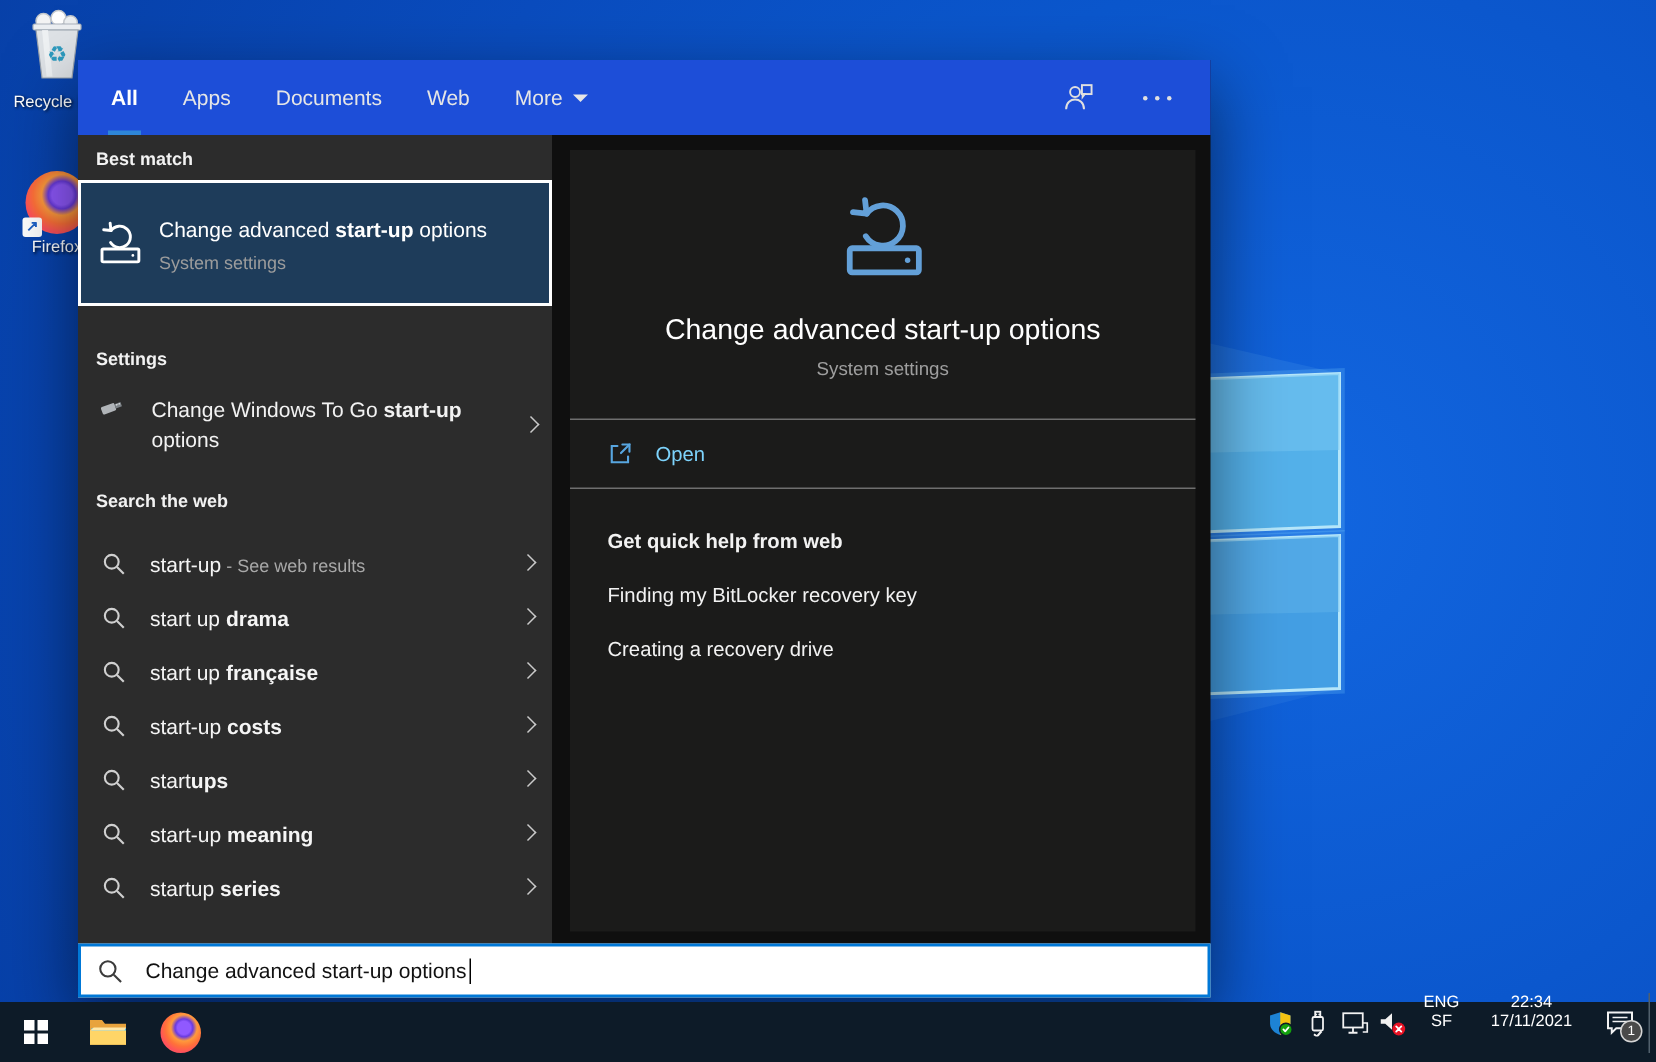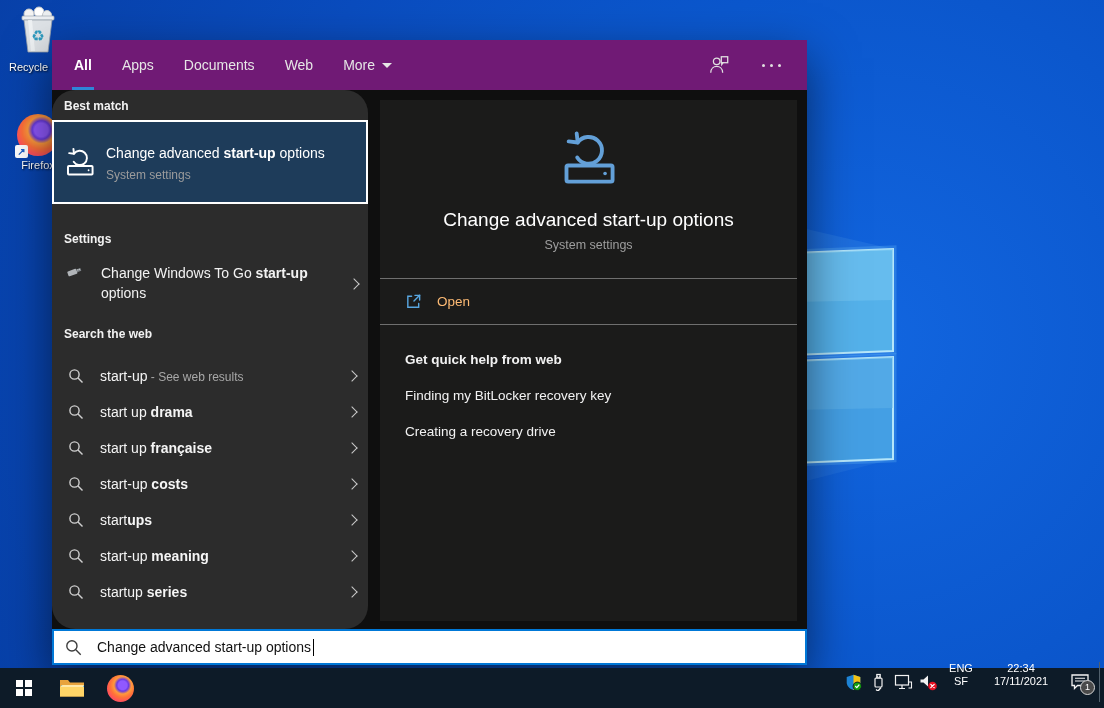--- a/index.html
+++ b/index.html
@@ -20,34 +20,34 @@
   .ff-circle { width:42px; height:42px; border-radius:50%; margin:0 auto; position:relative;
     background: radial-gradient(circle at 58% 38%, #9059ff 0 19%, #6a3be0 26%, #ff9a3c 38%, #ff7139 54%, #ff4f5e 72%, #ffbd4f 96%); }
   .shortcut-badge { position:absolute; left:-2px; bottom:-2px; width:13px; height:13px; background:#fff;
     border-radius:2px; color:#1e62c8; font-size:10px; line-height:13px; font-weight:bold; }
 
   
   .search-window { position:absolute; left:52px; top:40px; width:755px; height:625px;
     background:#0f0f0f; box-shadow:0 18px 45px rgba(0,0,0,.55); color:#f2f2f2; }
 
   
-  .sw-header { position:absolute; left:0; top:0; right:0; height:50px; background:#701a75;
+  .sw-header { position:absolute; left:0; top:0; right:0; height:50px; background:#1d4ed8;
     display:flex; align-items:stretch; padding:0 26px 0 20px; }
   .tab { position:relative; display:flex; align-items:center; font-size:14px; color:#e6e6e6;
     padding:0 2px; margin-right:26px; cursor:default; }
   .tab.active { font-weight:bold; color:#fff; }
   .tab .underline { position:absolute; left:0; right:0; bottom:0; height:3px; background:#2e86d8; }
   .tab .caret { width:0; height:0; border-left:5px solid transparent; border-right:5px solid transparent;
     border-top:5px solid #e6e6e6; margin-left:7px; }
   .hdr-icons { margin-left:auto; display:flex; align-items:center; gap:32px; }
   .dots { display:flex; gap:5px; }
   .dots i { width:3px; height:3px; border-radius:50%; background:#e0e0e0; }
 
   
-  .left-col { position:absolute; left:0; top:50px; width:316px; bottom:36px; background:#2c2c2c; overflow:hidden;border-radius:23px; }
+  .left-col { position:absolute; left:0; top:50px; width:316px; bottom:36px; background:#2c2c2c; overflow:hidden; }
   .sec-label { font-size:12px; font-weight:bold; color:#f2f2f2; margin:9px 0 7px 12px; }
   .bold-part { font-weight:bold; }
 
   .best-item { width:316px; height:84px; background:#1e3c5a; border:2px solid #fff;
     display:flex; align-items:center; padding-left:10px; }
   .best-text { margin-left:10px; width:240px; }
   .best-title { font-size:14px; line-height:20px; color:#fff; }
   .best-sub { font-size:12px; color:#9c9c9c; margin-top:5px; }
 
   .settings-item { display:flex; padding:10px 10px 12px 14px; margin-top:12px; align-items:flex-start; }
@@ -61,21 +61,21 @@
   .chev { width:8px; height:8px; border-right:1.6px solid #cacaca; border-top:1.6px solid #cacaca;
     transform:rotate(45deg); display:inline-block; }
 
   
   .preview { position:absolute; left:328px; top:60px; width:417px; bottom:44px; background:#1b1b1a; }
   .hero-wrap { text-align:center; padding-top:28px; }
   .pv-title { text-align:center; font-size:19px; font-weight:400; color:#fff; margin-top:17px; }
   .pv-sub { text-align:center; font-size:12.5px; color:#9e9e9e; margin-top:7px; }
   .pv-divider { height:1px; background:#6f6f6f; margin-top:26px; }
   .open-row { display:flex; align-items:center; gap:15px; padding:14px 0 14px 25px; }
-  .open-label { font-size:13.5px; color:#fdba74; }
+  .open-label { font-size:13.5px; color:#7dd3fc; }
   .help-heading { font-size:13.5px; font-weight:bold; color:#f2f2f2; margin:27px 0 0 25px; }
   .help-link { font-size:13.5px; color:#f2f2f2; margin:21px 0 0 25px; }
 
   
   .searchbox { position:absolute; left:0; right:0; bottom:0; height:36px; background:#fff;
     border:2px solid #0078d7; display:flex; align-items:center; padding-left:11px; }
   .sb-text { margin-left:15px; font-size:14px; color:#111; }
   .sb-caret { width:1px; height:17px; background:#000; margin-left:2px; animation:blink 1s steps(1) infinite; }
   @keyframes blink { 50% { opacity:0; } }
 

